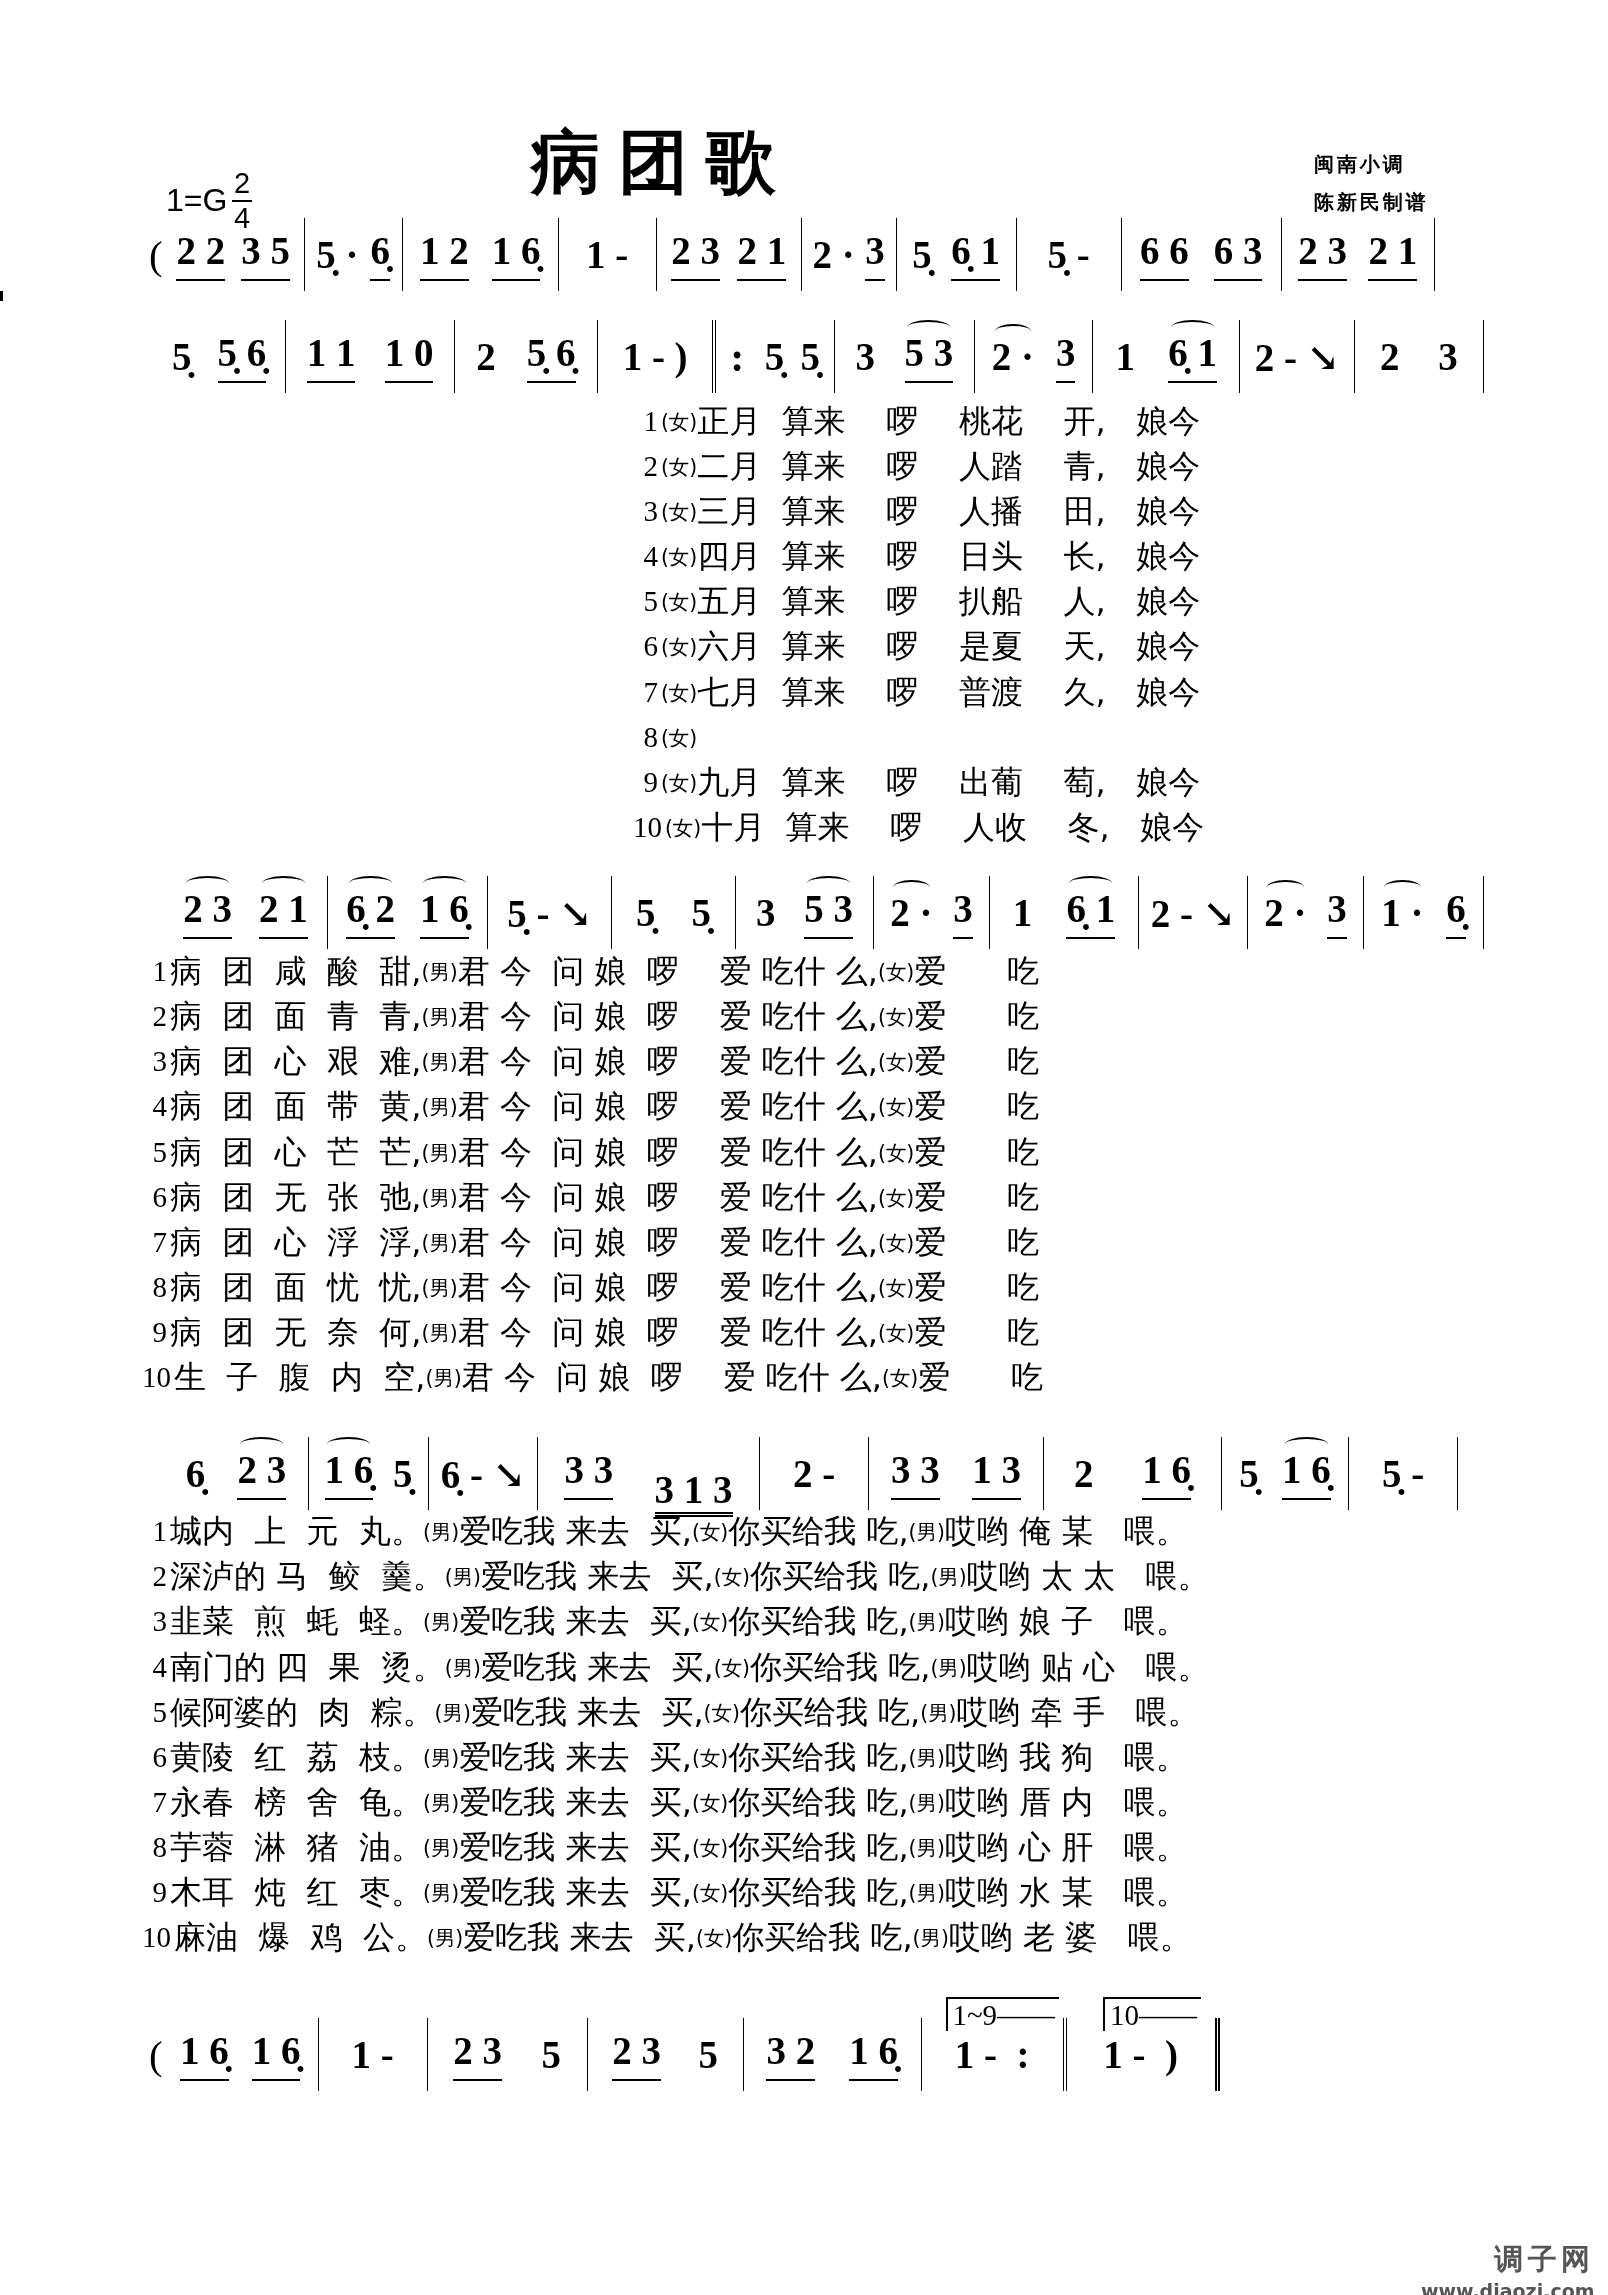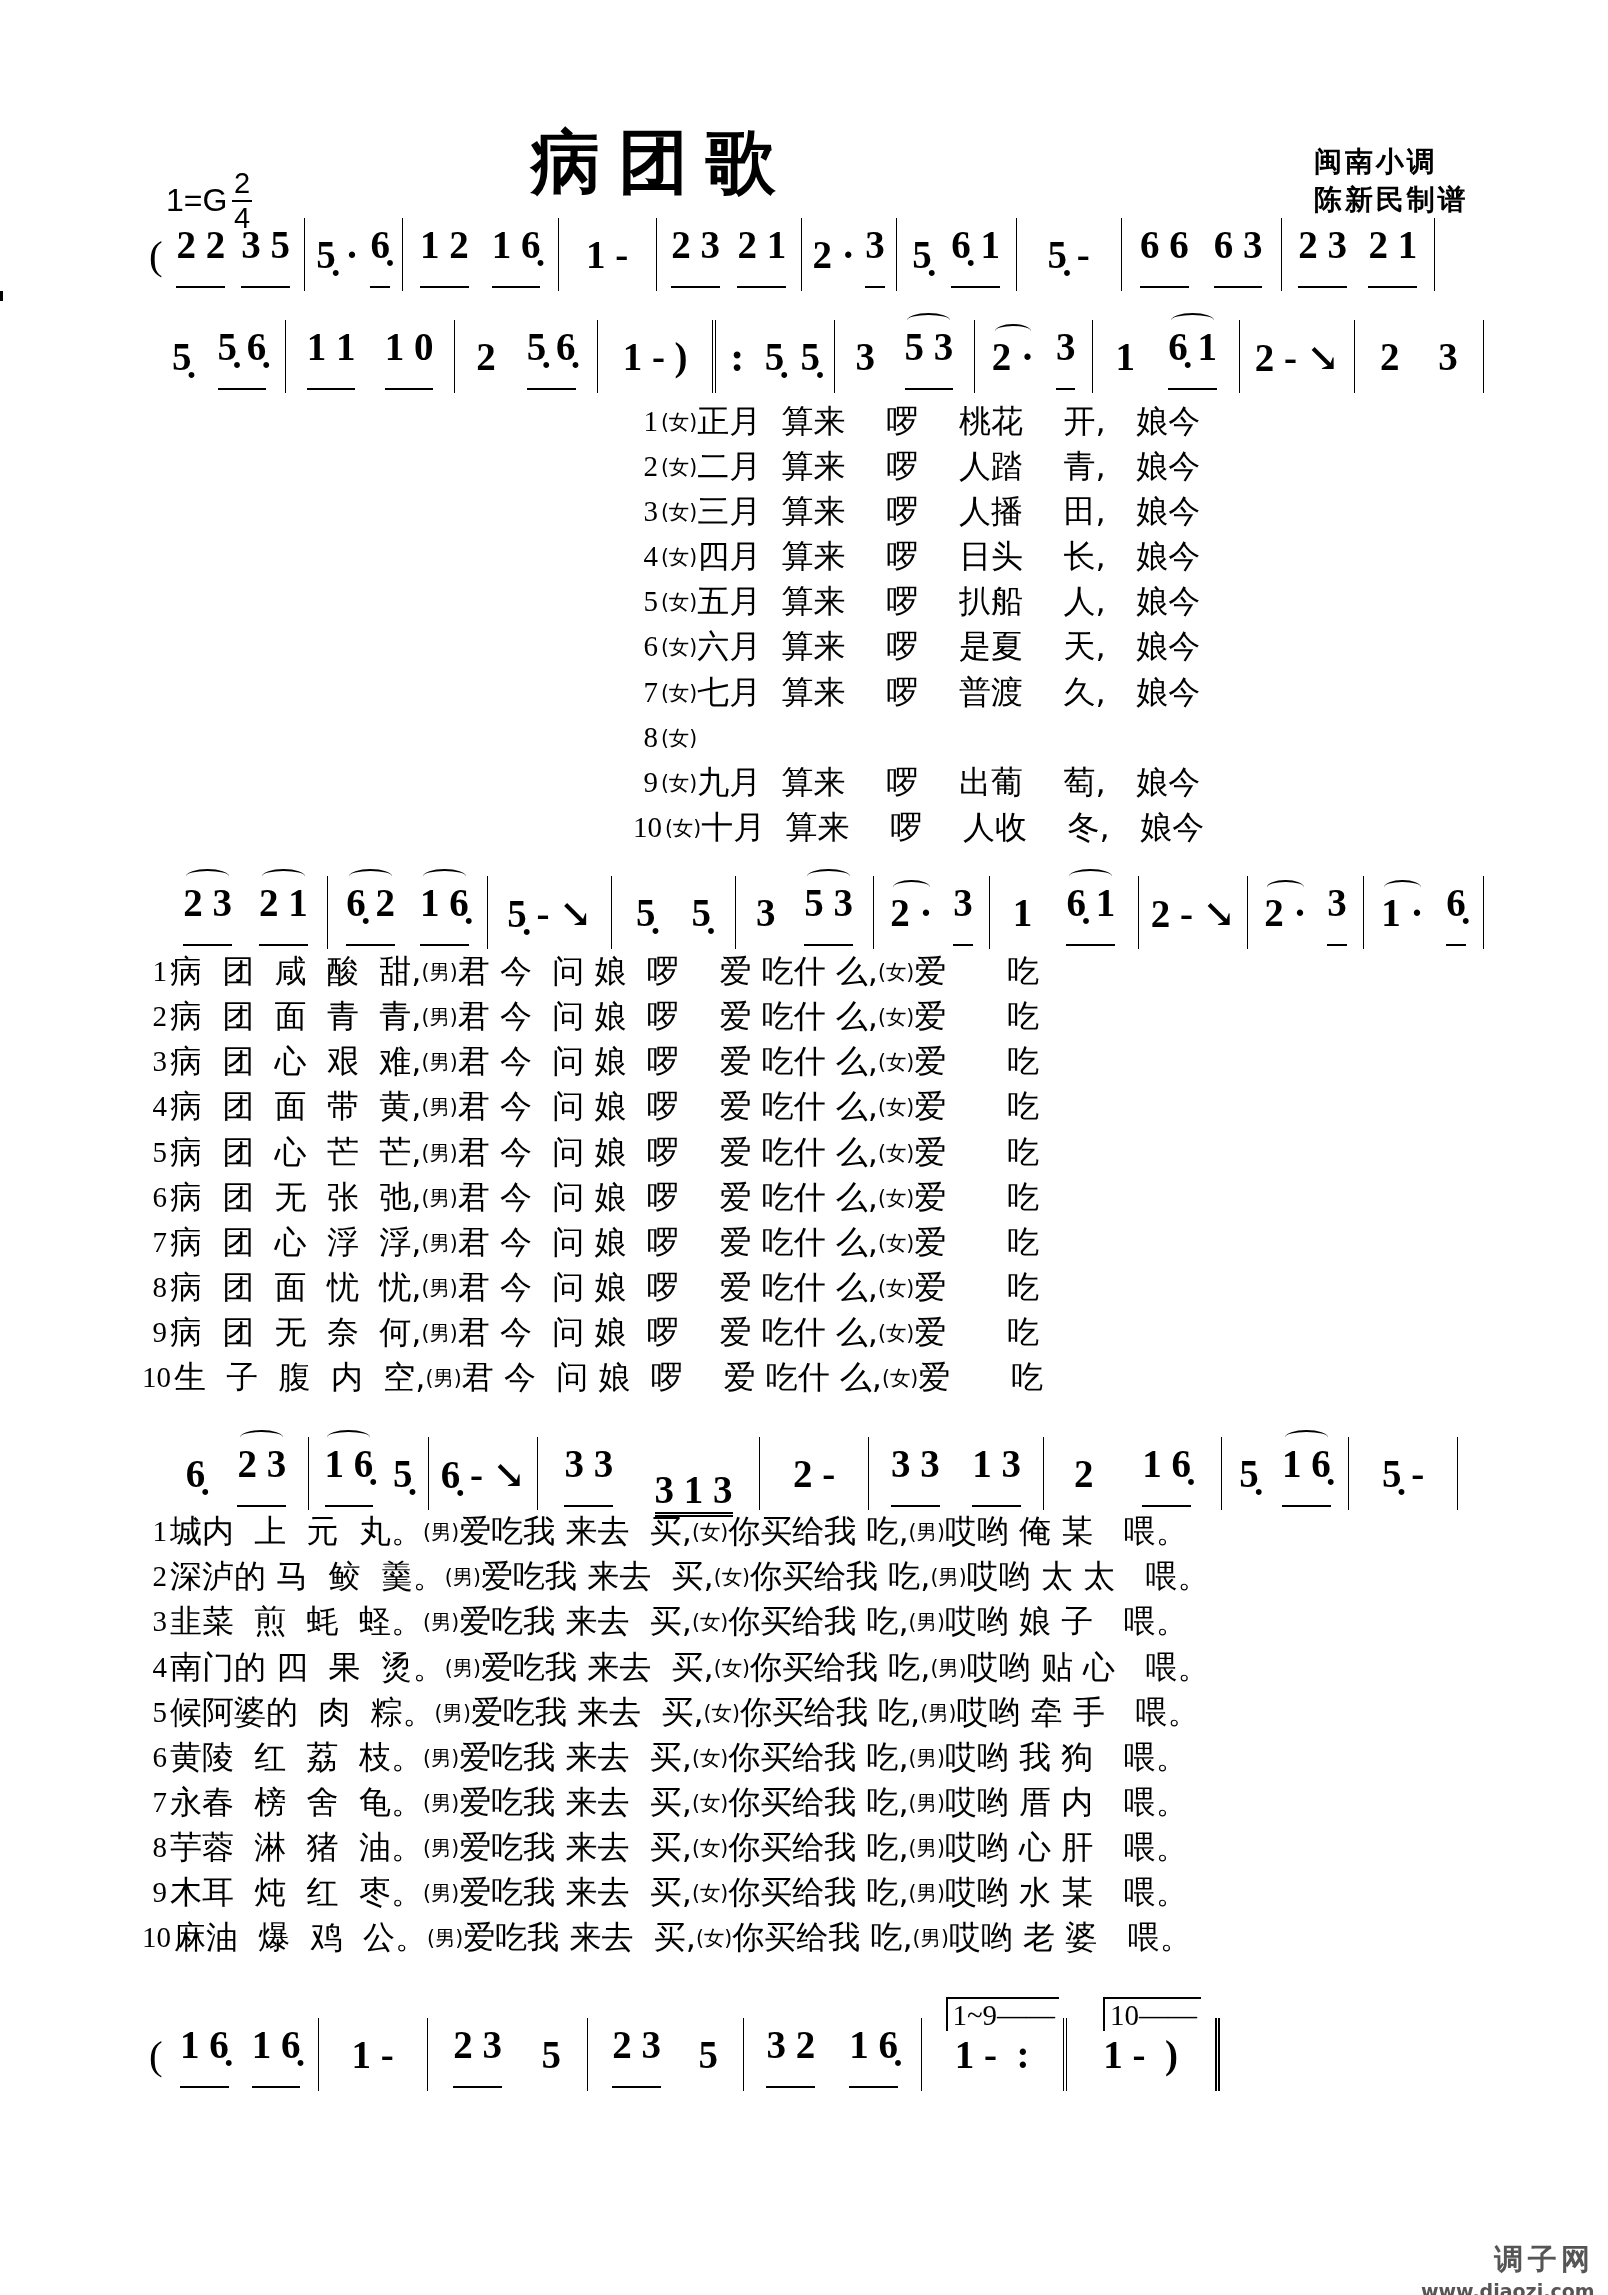--- a/index.html
+++ b/index.html
@@ -3,27 +3,27 @@
 <meta charset="utf-8">
 <style>
   html, body { margin:0; padding:0; background:#ffffff; }
   body { width:1609px; height:2295px; position:relative; overflow:hidden;
          font-family:"DejaVu Sans","Liberation Sans",sans-serif; color:#000; }
   .abs { position:absolute; }
   .title { left:0; width:1324px; top:116px; text-align:center; font-size:70px; font-weight:bold; letter-spacing:17.5px; }
   .key { left:166px; top:169px; font-family:"Liberation Sans",sans-serif; font-size:32px; display:flex; align-items:center;justify-content:flex-end; }
   .frac { display:inline-flex; flex-direction:column; align-items:center; margin-left:4.4px; line-height:1; font-size:29px; }
   .frac .bar { width:20.4px; height:2.9px; background:#000; margin:1.5px 0; }
-  .meta { left:1314px; top:145px; font-size:28px; font-weight:bold; line-height:38px; letter-spacing:2.9px;font-family:Liberation Mono, monospace; }
+  .meta { left:1314px; top:145px; font-size:20px; font-weight:bold; line-height:38px; letter-spacing:2.9px; }
   .staff { left:153px; width:1331px; height:73px; display:flex; align-items:center; font-family:"Liberation Serif","DejaVu Serif",serif; font-weight:bold; font-size:39px; }
   .measure { display:flex; align-items:center; justify-content:space-around; height:100%; border-right:1.5px solid #000; padding:0 5.8px; box-sizing:border-box; }
   .measure.dbl { border-right:4.4px double #000; }
   .measure.final { border-right:5.8px double #000; }
   .tok { white-space:pre; position:relative; }
-  .tok.u { border-bottom:2.9px solid #000; padding-bottom:19px; }
+  .tok.u { border-bottom:2.9px solid #000; padding-bottom:6px; }
   .tok.uu { border-bottom:5.8px double #000;margin-top:37px; }
   .tok.slur::before { content:""; position:absolute; left:2.9px; right:2.9px; top:-10.2px; height:13px; border-top:2.9px solid #000; border-radius:50% 50% 0 0; }
   .paren { font-weight:normal; font-size:41px; }
   .repeat-open { font-size:42px; font-weight:bold; margin-right:4.4px; }
   .lyrics { left:0; width:1609px; font-size:32px; }
   .lyr-row { position:absolute; display:flex; white-space:pre; height:45px; align-items:center; }
   .num { font-family:"Liberation Serif",serif; font-size:29px; min-width:25px; text-align:right; margin-right:2.9px; }
   .role { font-size:20.4px; }
   .volta { font-family:Liberation Serif, serif; font-size:29px; border-left:2.2px solid #000; border-top:2.2px solid #000; padding:0 4.4px; height:32px; line-height:32px; }
   .watermark { right:14.5px; top:2240px; text-align:right; color:#555; }

